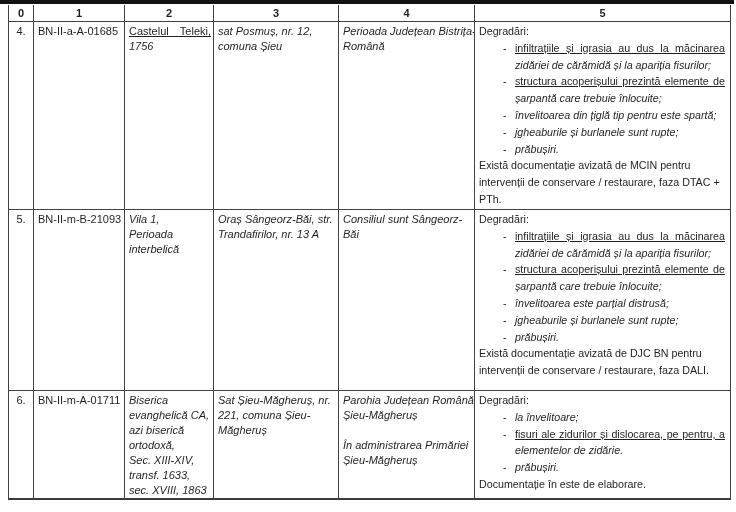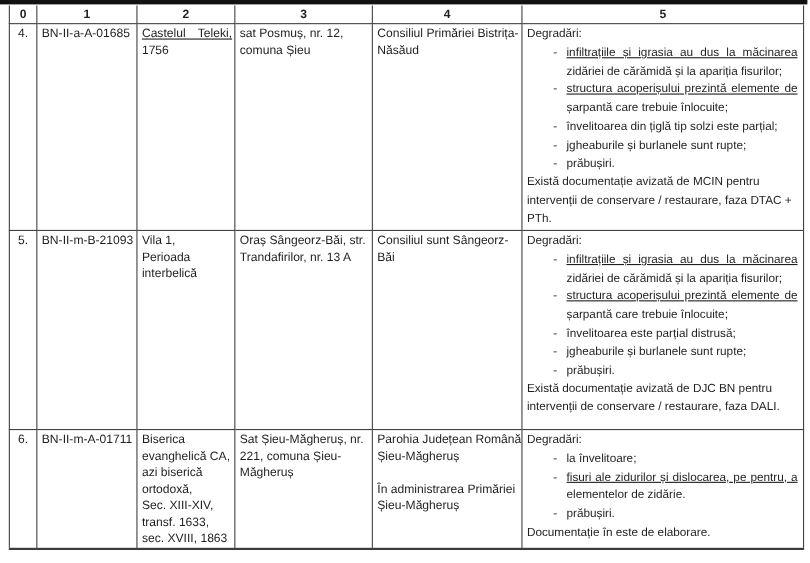--- a/index.html
+++ b/index.html
@@ -15,21 +15,21 @@
     border-bottom:2px solid #3c3c3c;
   }
   th,td{border:1px solid #424242;vertical-align:top;overflow:hidden;}
   th{
     font-size:11px;font-weight:bold;text-align:center;
     height:14px;line-height:14px;padding:1px 0;border-top:none;
   }
   td{font-size:11px;line-height:15px;padding:2px 2px 0 4px;}
   td.pos{text-align:center;padding:2px 0 0 0;}
   td.cond{font-size:10.7px;line-height:16.8px;padding:1px 5px 0 4px;}
-  .cell-line{white-space:nowrap;}
+  .cell-line{white-space:nowrap;font-style:italic;}
   .jl{text-align:justify;text-align-last:justify;white-space:normal;text-decoration:underline;}
   .bullet{position:relative;padding-left:36px;}
   .bullet .dash{position:absolute;left:24px;top:0;}
   .note{white-space:nowrap;}
 </style>
 </head>
 <body>
 
 <div class="top-rule"></div>
 
@@ -58,38 +58,38 @@
         <td>BN-II-a-A-01685</td>
         <td>
           <div class="jl">Castelul Teleki,</div>
           <div class="cell-line">1756</div>
         </td>
         <td>
           <div class="cell-line">sat Posmuș, nr. 12,</div>
           <div class="cell-line">comuna Șieu</div>
         </td>
         <td>
-          <div class="cell-line">Consiliul Primăriei Bistrița-</div>
-          <div class="cell-line">Năsăud</div>
+          <div class="cell-line">Perioada Județean Bistrița-</div>
+          <div class="cell-line">Română</div>
         </td>
         <td class="cond">
           <div>Degradări:</div>
           <div class="bullet">
             <span class="dash">-</span>
             <div class="jl">infiltrațiile și igrasia au dus la măcinarea</div>
             <div class="cell-line">zidăriei de cărămidă și la apariția fisurilor;</div>
           </div>
           <div class="bullet">
             <span class="dash">-</span>
             <div class="jl">structura acoperișului prezintă elemente de</div>
             <div class="cell-line">șarpantă care trebuie înlocuite;</div>
           </div>
           <div class="bullet">
             <span class="dash">-</span>
-            <div class="cell-line">învelitoarea din țiglă tip solzi este parțial;</div>
+            <div class="cell-line">învelitoarea din țiglă tip pentru este spartă;</div>
           </div>
           <div class="bullet">
             <span class="dash">-</span>
             <div class="cell-line">jgheaburile și burlanele sunt rupte;</div>
           </div>
           <div class="bullet">
             <span class="dash">-</span>
             <div class="cell-line">prăbușiri.</div>
           </div>
           <div class="note">Există documentație avizată de MCIN pentru</div>

